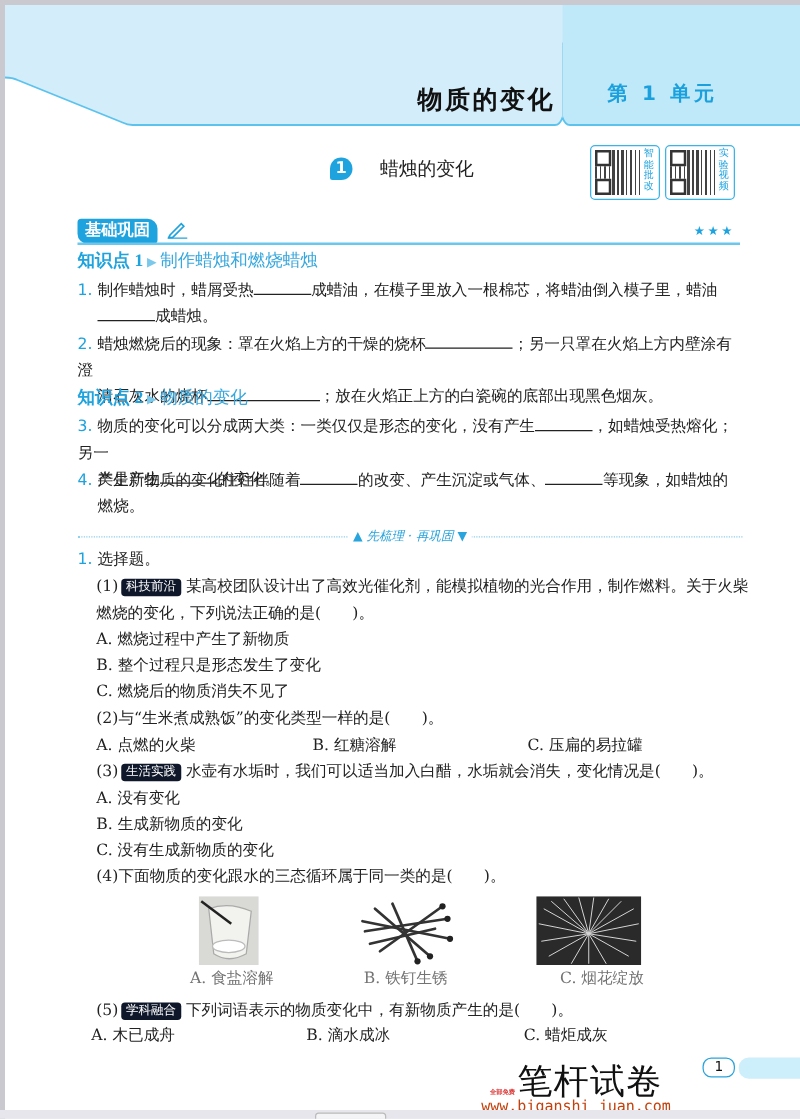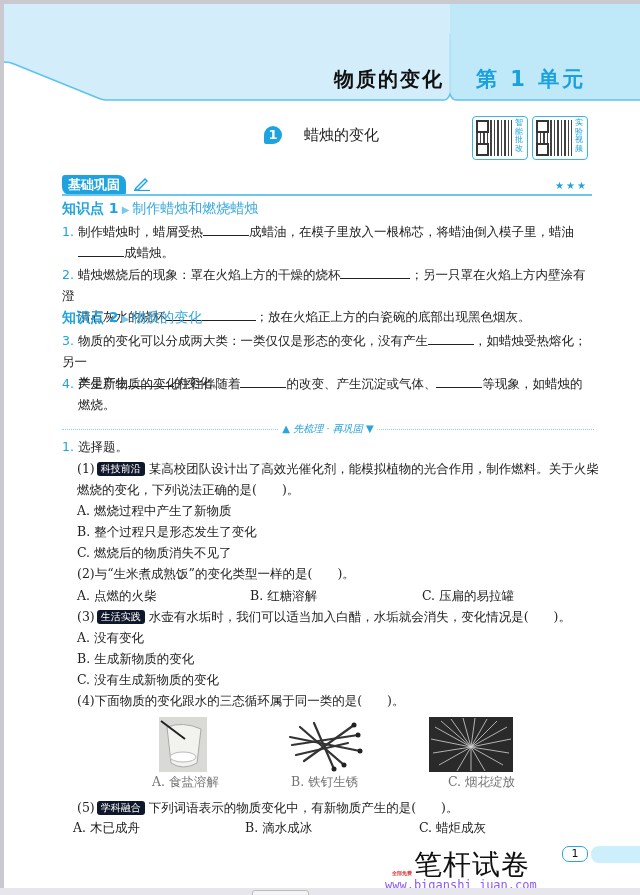--- a/index.html
+++ b/index.html
@@ -19,23 +19,23 @@
   .top-edge { position:absolute; left:0; top:0; width:640px; height:4px; background:#c9c9cf; }
   
   .banner { position:absolute; left:0; top:0; width:636px; height:100px; }
   .banner svg { position:absolute; left:0; top:0; }
   .chapter-title {
     position:absolute; right:196px; top:62px;
     font-family:"DejaVu Sans","Liberation Sans",sans-serif;
     font-weight:bold; font-size:20px; letter-spacing:2px; color:#111;
   }
   .unit-title {
-    position:absolute; left:472px; top:61px;
+    position:absolute; left:482px; top:61px;
     font-family:"DejaVu Sans","Liberation Sans",sans-serif;
-    font-weight:bold; font-size:21px; letter-spacing:3px; color:#1aa0dc;
+    font-weight:bold; font-size:16px; letter-spacing:3px; color:#1aa0dc;
   }
   
   .lesson-num {
     position:absolute; left:260px; top:122px; width:18px; height:18px;
     background:#1ea3df; border-radius:9px 9px 9px 2px;
     color:#fff; font-family:"DejaVu Sans","Liberation Sans",sans-serif;
     font-weight:bold; font-size:13px; text-align:center; line-height:18px;
   }
   .lesson-title {
     position:absolute; left:300px; top:122px;
@@ -70,21 +70,21 @@
     line-height:20px;
   }
   .pencil { position:absolute; left:130px; top:173px; }
   .section-line { position:absolute; left:58px; top:190px; width:530px; height:1.5px; background:#6cc7ee; }
   .stars { position:absolute; left:551px; top:176px; color:#1ea3df; font-size:10px; letter-spacing:2px;
     font-family:"DejaVu Sans","Liberation Sans",sans-serif; }
   .kp {
     position:absolute; left:58px;
     font-family:"DejaVu Sans","Liberation Sans",sans-serif; font-size:14px;
   }
-  .kp .kp-label { color:#1ea3df; font-weight:bold; }
+  .kp .kp-label { color:#1ea3df; font-weight:bold;font-family:Liberation Serif, serif; }
   .kp .kp-arrow { color:#7ac8ea; font-size:10px; margin:0 3px; }
   .kp .kp-title { color:#37a8de; }
   .q {
     position:absolute; left:58px; width:532px;
     font-size:12.5px; line-height:21px; color:#222;
   }
   .q .num { color:#1ea3df; font-family:"DejaVu Sans","Liberation Sans",sans-serif; }
   .blank { display:inline-block; border-bottom:1px solid #222; height:14px; vertical-align:baseline; }
   .indent { padding-left:16px; }
   .divider { position:absolute; left:58px; top:420px; width:532px; height:10px; }
@@ -110,21 +110,21 @@
     font-size:11px; line-height:14px; color:#111;
   }
   .pagebar { position:absolute; left:587px; top:842px; width:53px; height:17px; background:#cdeefb; border-radius:8px 0 0 8px; }
   .wm-title {
     position:absolute; left:410px; top:842px;
     font-family:"DejaVu Sans","Liberation Sans",sans-serif; font-size:28px; color:#111; letter-spacing:1px;
   }
   .wm-small { position:absolute; left:388px; top:866px; font-size:5px; color:#d33; font-weight:bold; }
   .wm-url {
     position:absolute; left:381px; top:874px;
-    font-family:"DejaVu Sans Mono","Liberation Mono",monospace; font-size:12px; color:#8b5cf6;
+    font-family:"DejaVu Sans Mono","Liberation Mono",monospace; font-size:12px; color:#c2410c;
   }
   .bottom-bar { position:absolute; left:0; top:888px; width:640px; height:7px; background:#e6e6ec; }
   .bottom-tab { position:absolute; left:252px; top:890px; width:55px; height:8px; border:1px solid #bbb; border-radius:3px; background:#f4f4f6; }
 </style>
 </head>
 <body>
 
 <div class="top-edge"></div>
 <div class="left-scroll"></div>
 

